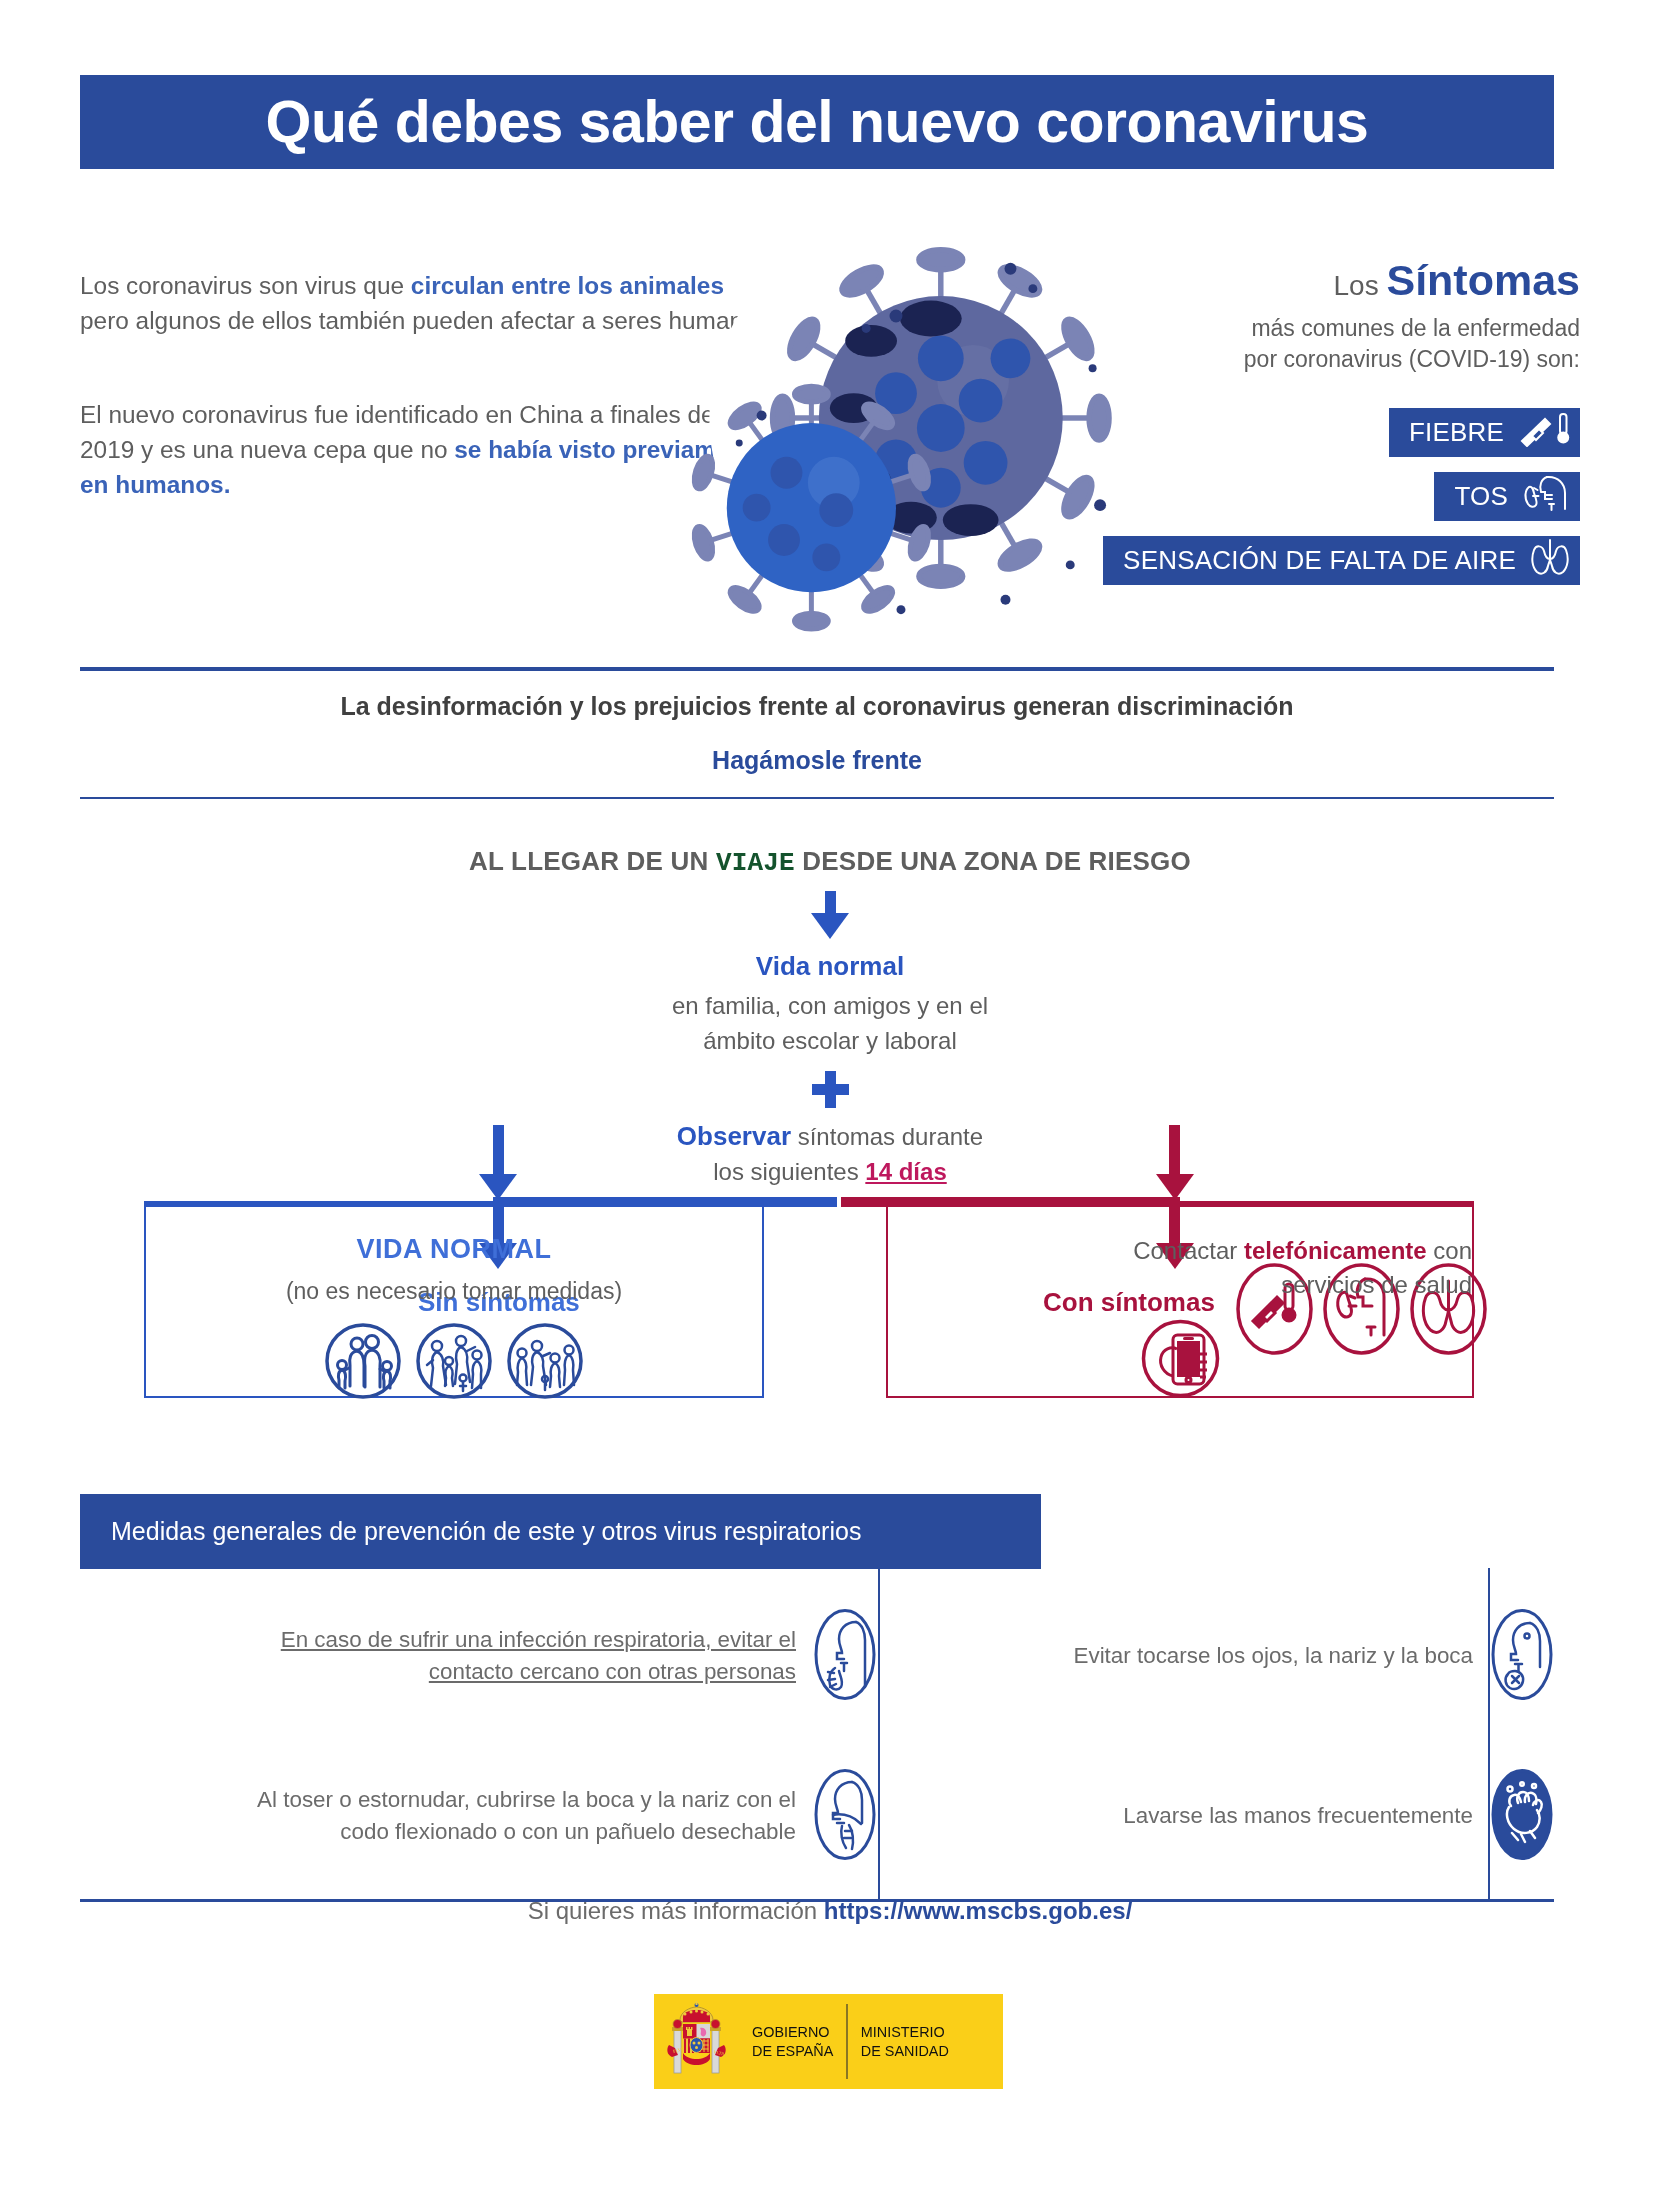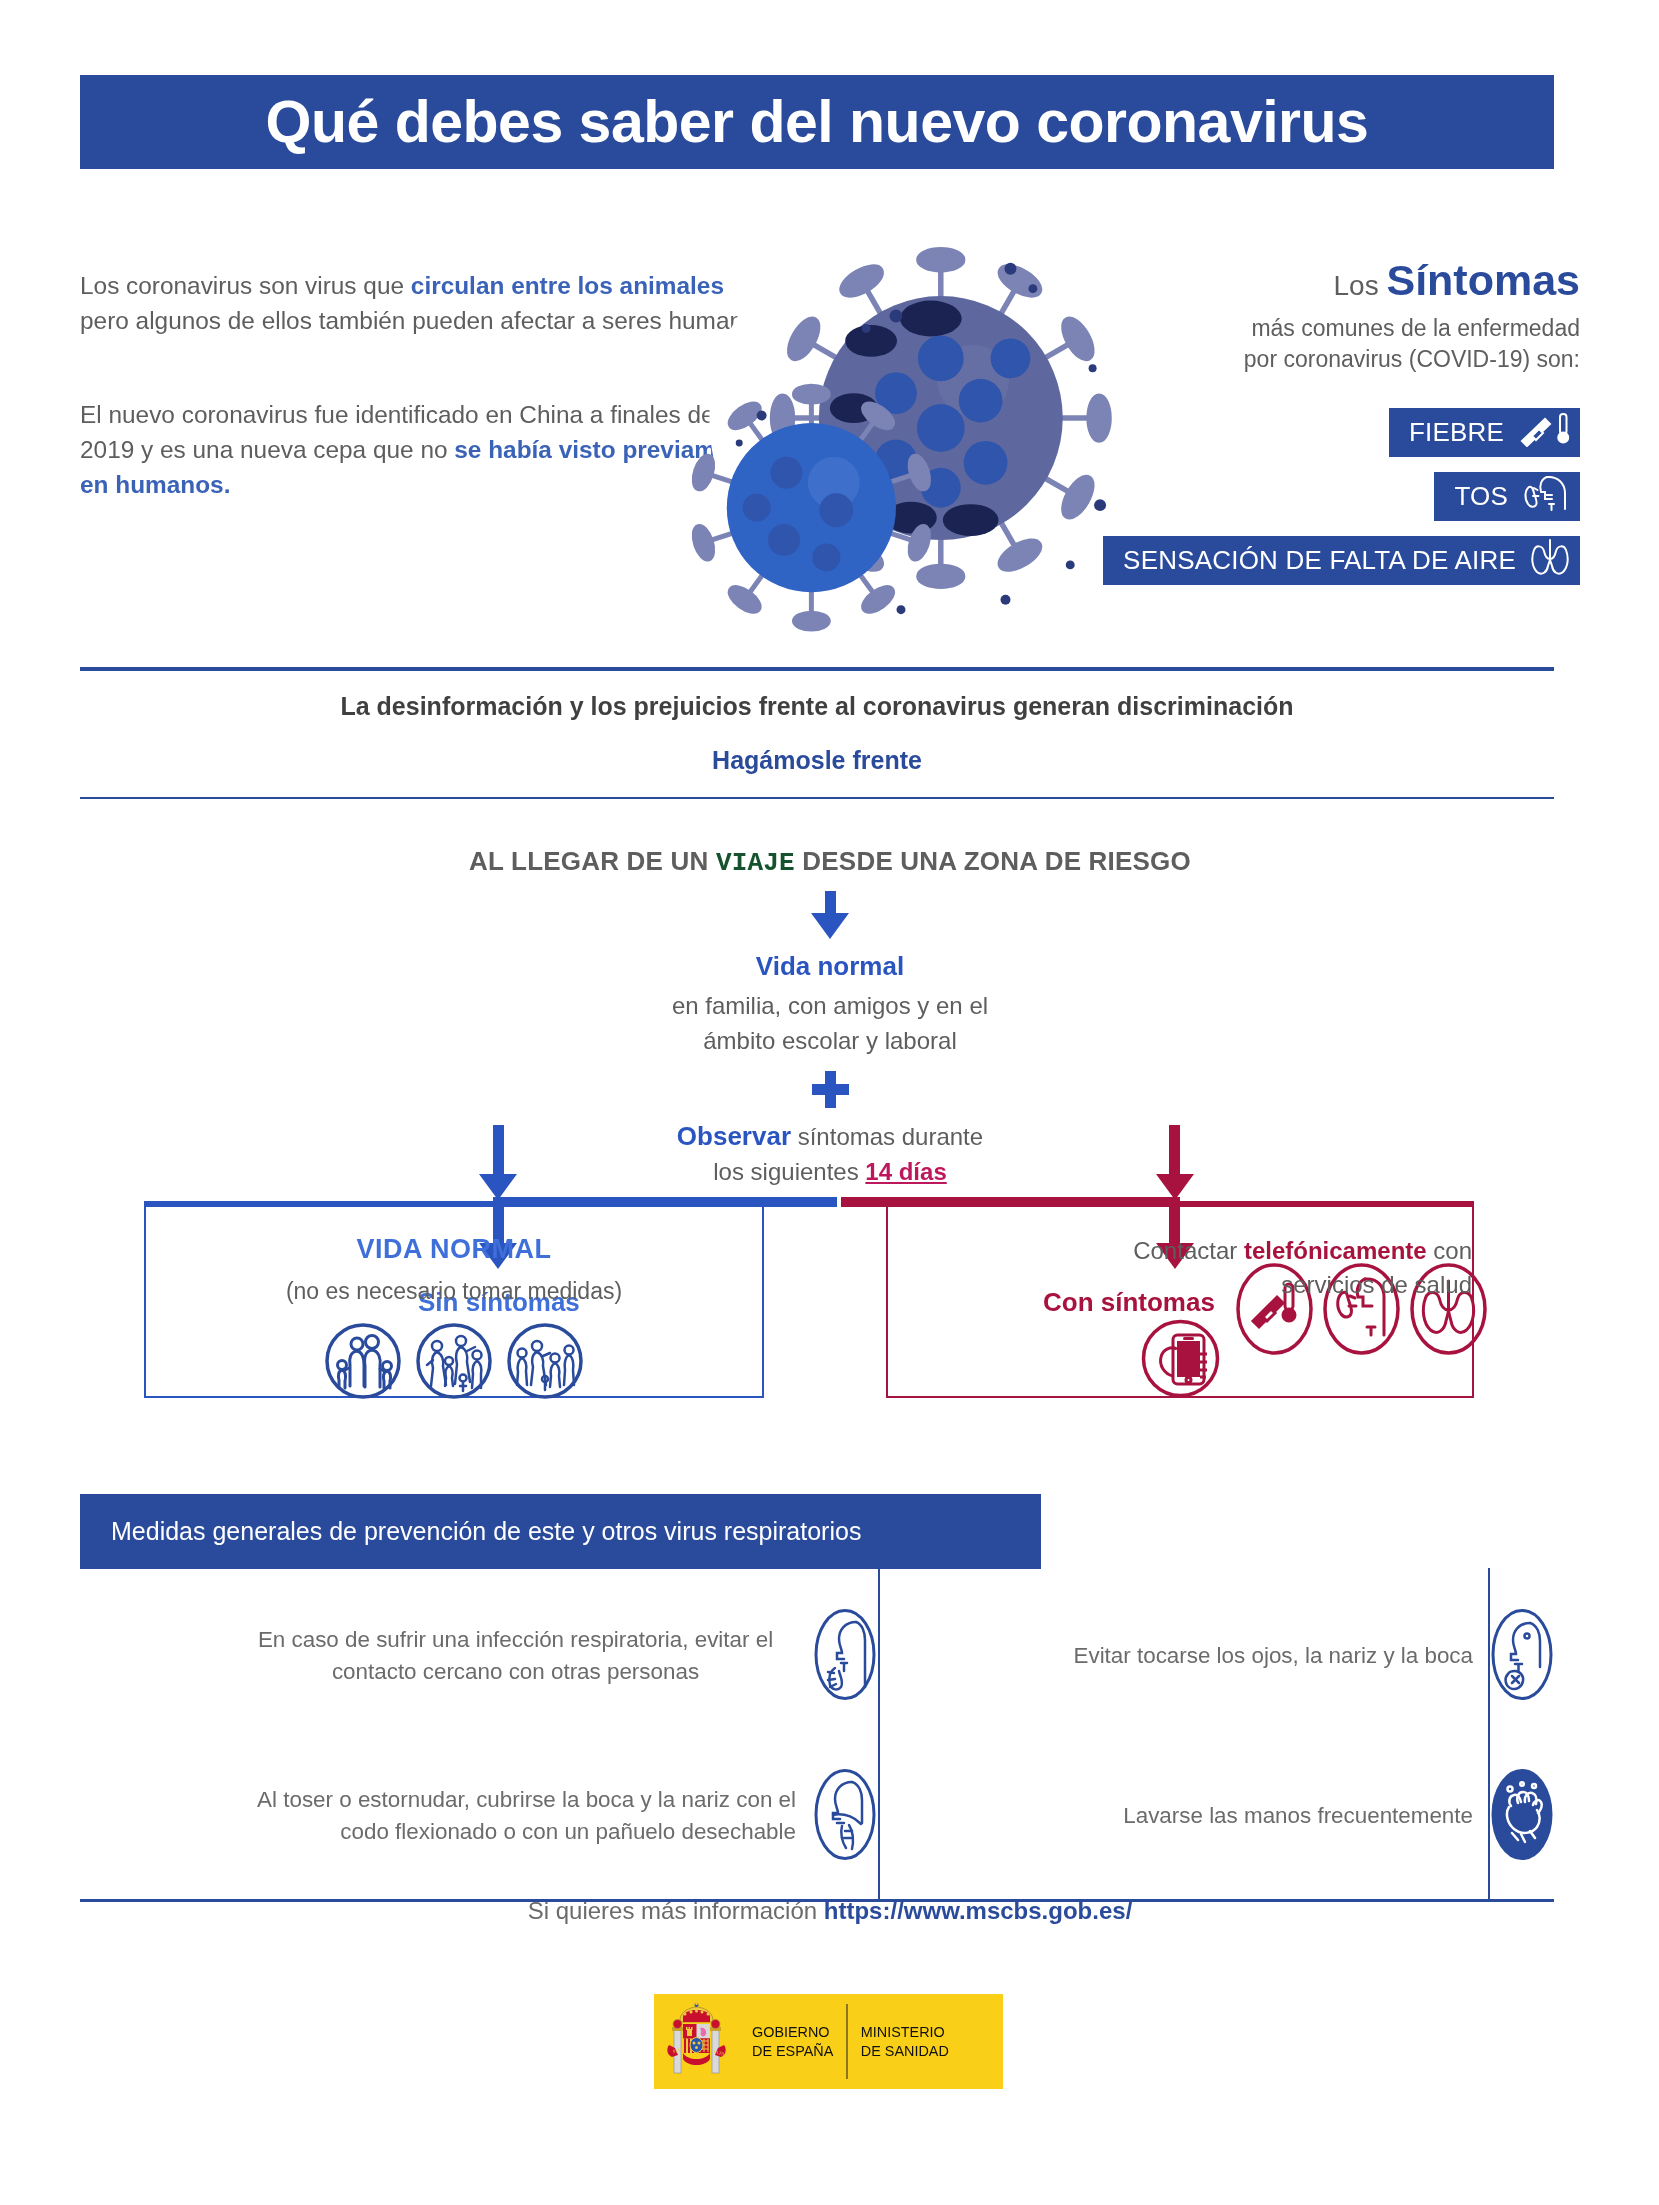--- a/index.html
+++ b/index.html
@@ -647,21 +647,21 @@
 
   <div class="prev-banner">
     <span>Medidas generales de prevención de este y otros virus respiratorios</span>
   </div>
 
   <div class="prev-grid">
     <div class="prev-divider-v"></div>
     <div class="prev-divider-v2"></div>
 
     <div class="prev-cell" style="left:0; top:9px; width:797px; height:157px; justify-content:flex-end;">
-      <div class="prev-text" style="text-align:center; padding-right:17px; max-width:578px;">En caso de sufrir una infección respiratoria, evitar el contacto cercano con otras personas</div>
+      <div class="prev-text" style="text-align:right; padding-right:17px; max-width:578px;text-decoration:underline;">En caso de sufrir una infección respiratoria, evitar el contacto cercano con otras personas</div>
       <span>
         <svg width="64" height="95" viewBox="0 0 128 190">
           <ellipse cx="64" cy="95" rx="58" ry="88" fill="#ffffff" stroke="#2a4b9b" stroke-width="6"></ellipse>
           <g stroke="#2a4b9b" stroke-width="5" fill="none" stroke-linecap="round">
             <path d="M86 30 C64 30 52 46 52 64 C52 78 58 84 58 92 L48 92 L48 104 L62 104"></path>
             <path d="M86 30 C98 34 104 50 104 66 L104 160"></path>
             <path d="M56 112 L68 112 M62 112 L62 128"></path>
             <path d="M44 122 C34 128 30 142 34 156 C38 166 50 168 56 160 C62 150 54 138 52 128"></path>
             <path d="M42 132 L30 130 M44 144 L30 146 M46 154 L34 160"></path>
           </g>

